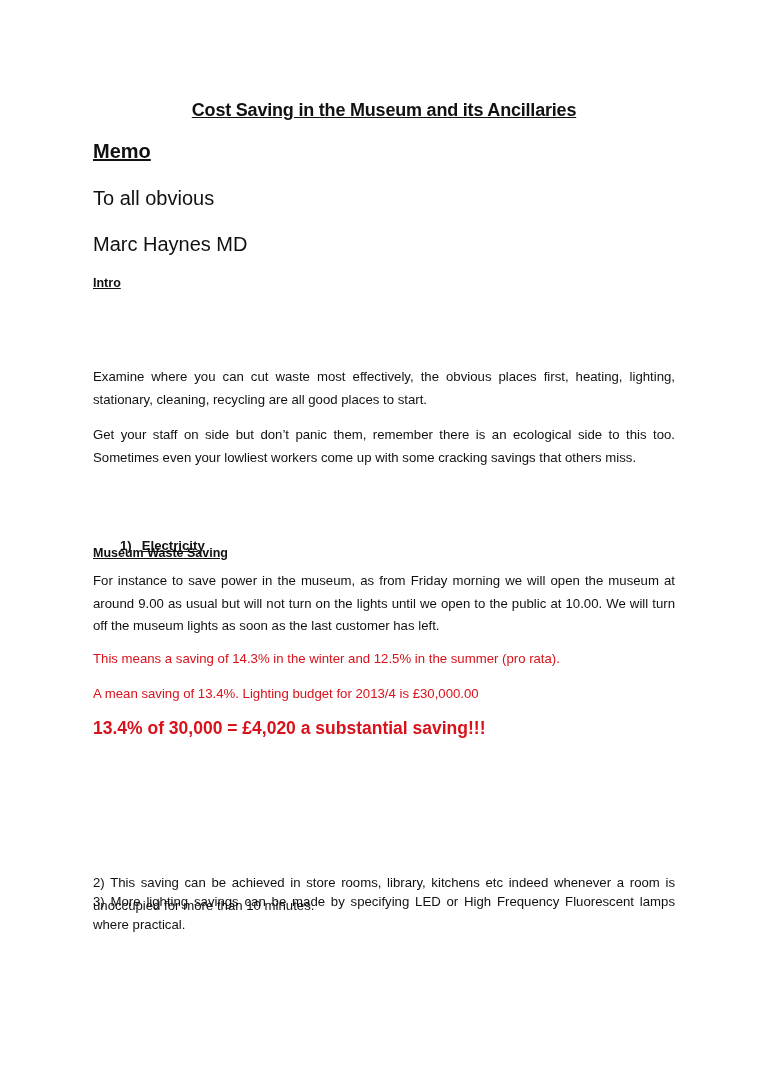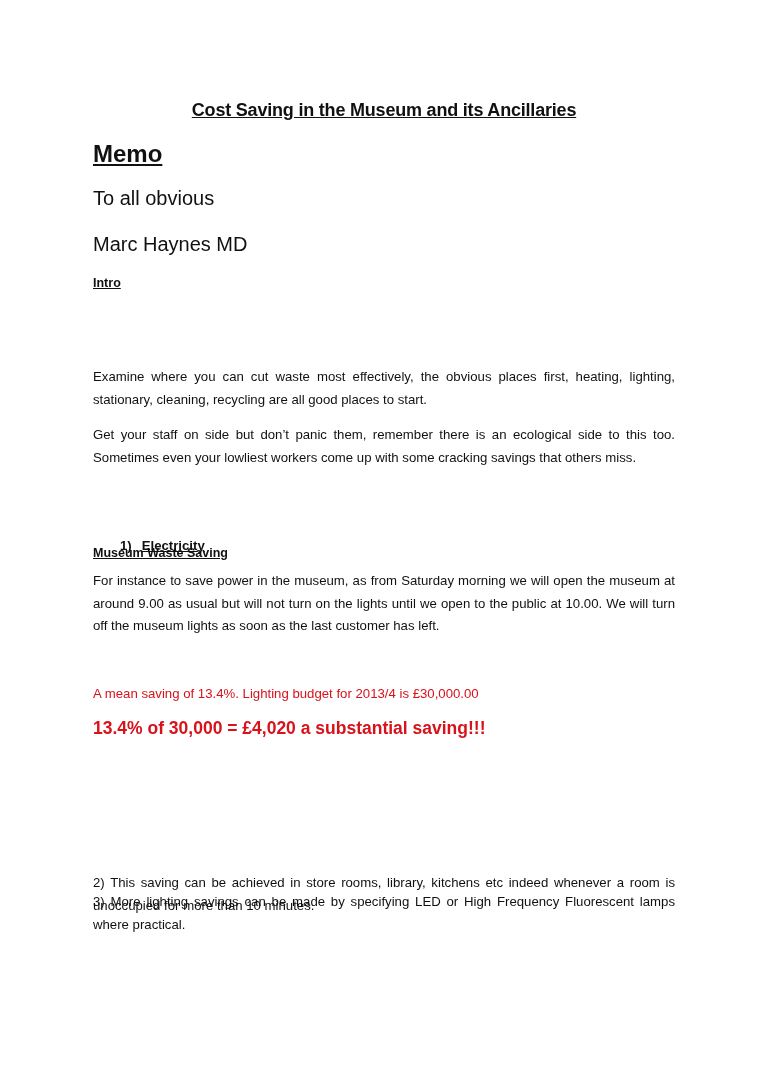--- a/index.html
+++ b/index.html
@@ -27,21 +27,21 @@
       left: 0; width: 768px;
       top: 100px;
       text-align: center;
       font-size: 18px;
       font-weight: bold;
       text-decoration: underline;
       letter-spacing: -0.2px;
     }
     .memo {
       left: 93px; top: 140px;
-      font-size: 24px;
+      font-size: 20px;
       font-weight: bold;
       text-decoration: underline;
     }
     .bigline {
       left: 93px;
       font-size: 20px;
       font-weight: normal;
     }
     .small-heading {
       left: 93px;
@@ -97,22 +97,23 @@
 
   <p class="abs para" style="top:424px;">Get your staff on side but don’t panic them, remember there is an ecological side to this too. Sometimes even your lowliest workers come up with some cracking savings that others miss.</p>
 
   <div class="abs small-heading" style="top:501px;margin-top:45px;">Museum Waste Saving</div>
 
   <div class="abs list-item" style="top:538px;">
     <span class="num">1)</span>
     <span class="lbl">Electricity</span>
   </div>
 
-  <p class="abs para" style="top:570px;">For instance to save power in the museum, as from Saturday morning we will open the museum at around 9.00 as usual but will not turn on the lights until we open to the public at 10.00. We will turn off the museum lights as soon as the last customer has left.</p>
+  <p class="abs para" style="top:570px;">For instance to save power in the museum, as from Friday morning we will open the museum at around 9.00 as usual but will not turn on the lights until we open to the public at 10.00. We will turn off the museum lights as soon as the last customer has left.</p>
 
+  <div class="abs red-line red" style="top:648px;">This means a saving of 14.3% in the winter and 12.5% in the summer (pro rata).</div>
 
   <div class="abs red-line red" style="top:683px;">A mean saving of 13.4%.  Lighting budget for 2013/4 is £30,000.00</div>
 
   <div class="abs red-big red" style="top:718px;">13.4% of 30,000 = £4,020 a substantial  saving!!!</div>
 
   <p class="abs para" style="top:844px;margin-top:28px;">2) This saving can be achieved in store rooms, library, kitchens etc indeed whenever a room is unoccupied for more  than 10 minutes.</p>
 
   <p class="abs para" style="top:891px;">3) More lighting savings can be made by specifying LED or High Frequency Fluorescent lamps where practical.</p>
 
 </div>

